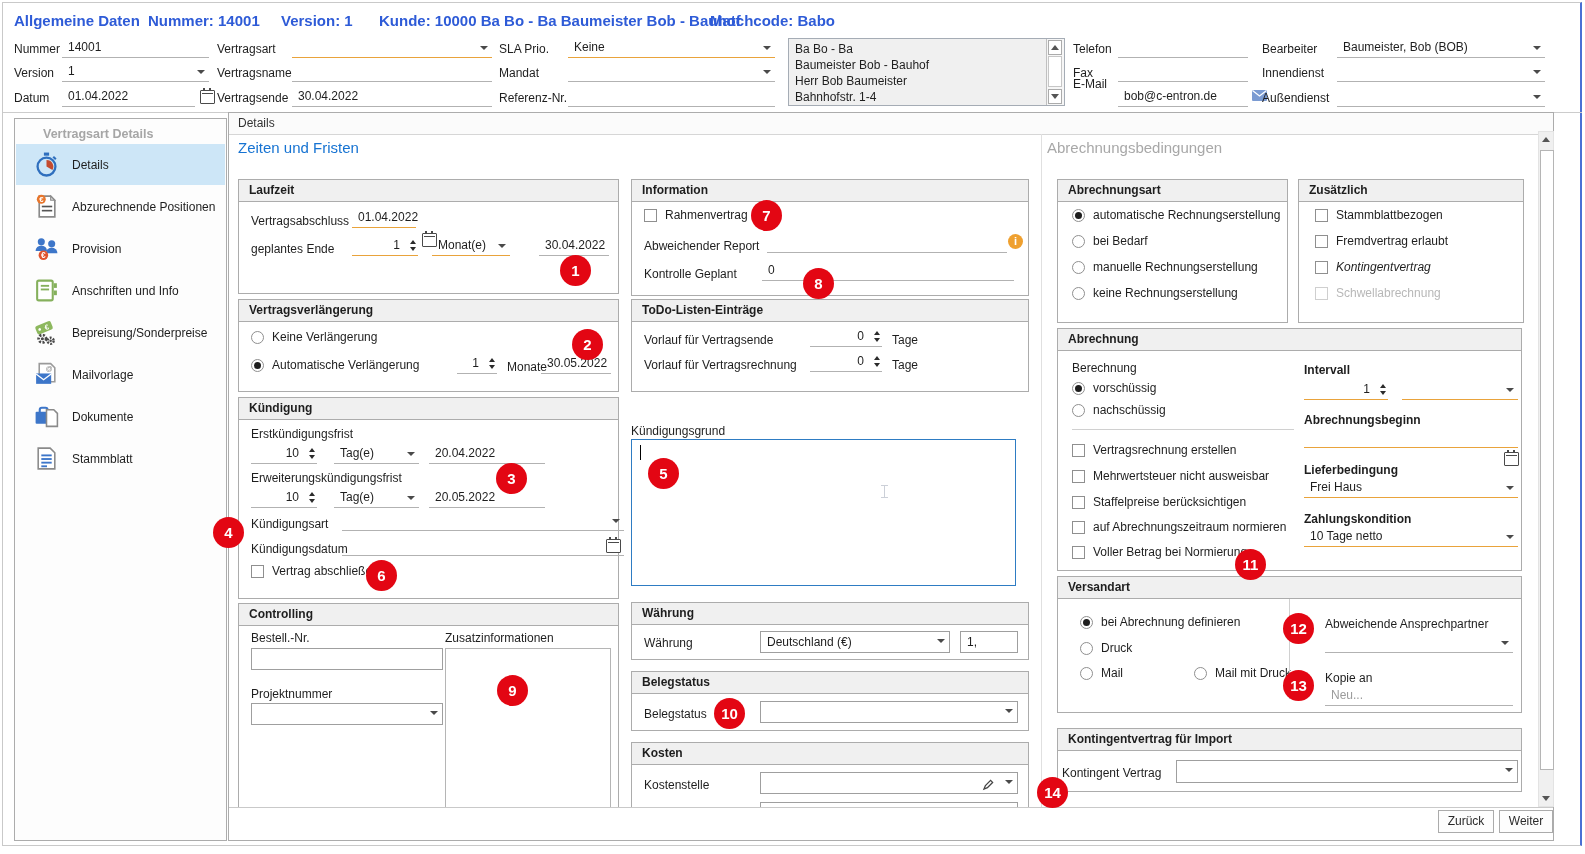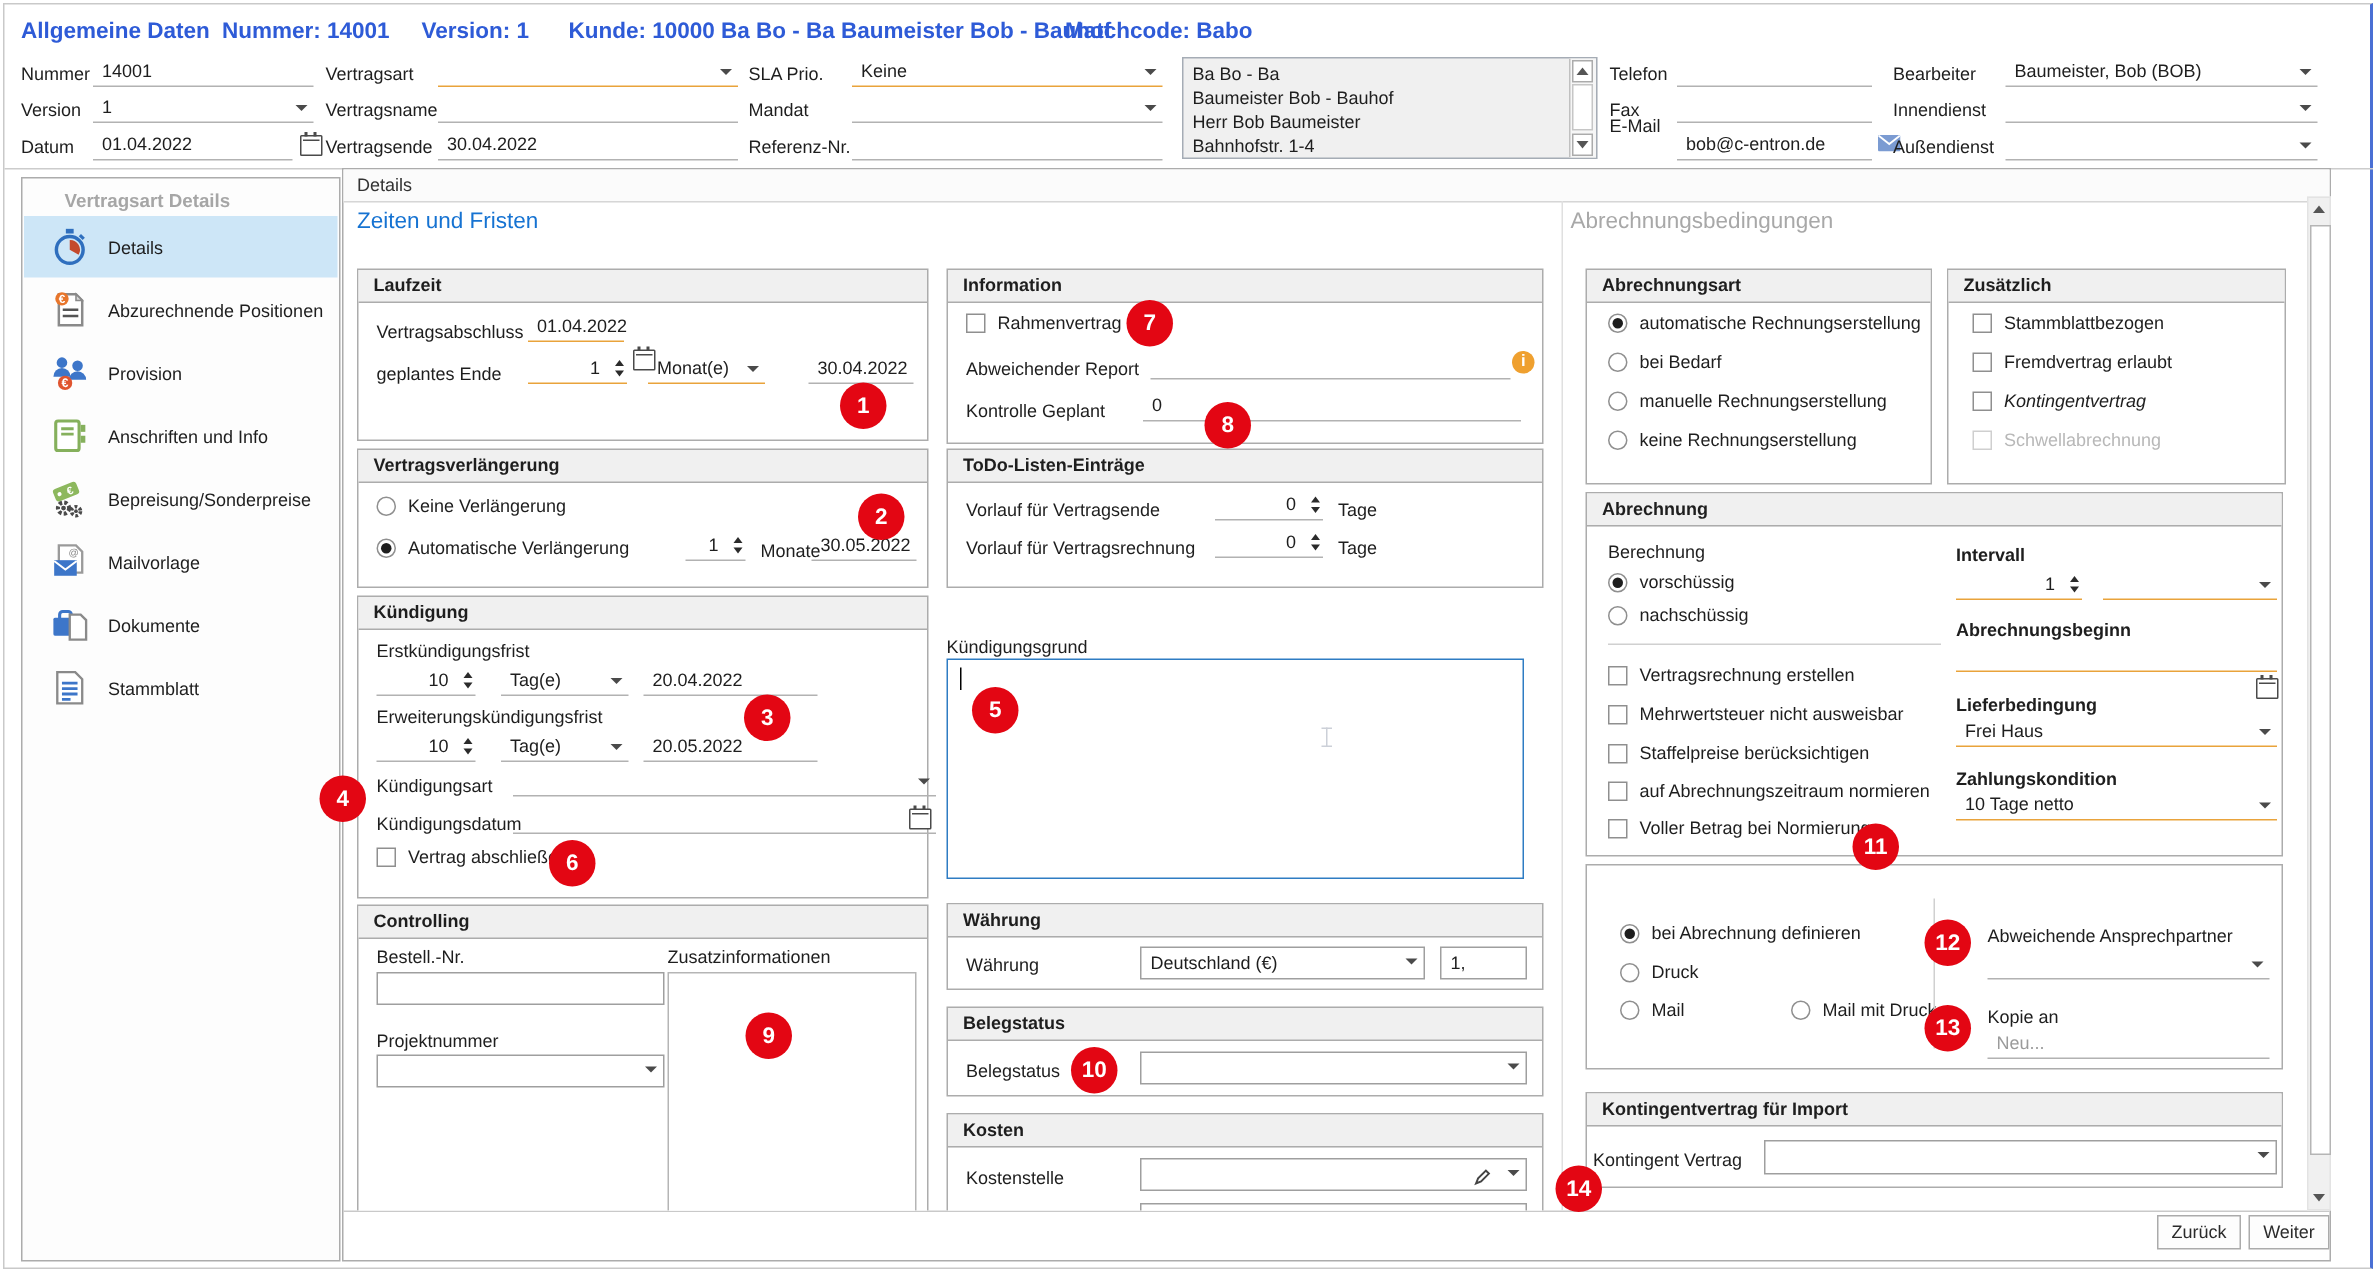--- a/index.html
+++ b/index.html
@@ -482,20 +482,21 @@
       <div class="lbl bold" style="left:246px;top:82px;">Abrechnungsbeginn</div>
       <span class="cal abs" style="left:446px;top:101px;"></span>
       <div class="uline" style="left:246px;top:118px;width:214px;"></div>
       <div class="lbl bold" style="left:246px;top:132px;">Lieferbedingung</div>
       <div class="fld or" style="left:246px;top:150px;width:214px;"><span>Frei Haus</span><i class="dd"></i></div>
       <div class="lbl bold" style="left:246px;top:181px;">Zahlungskondition</div>
       <div class="fld or" style="left:246px;top:199px;width:214px;"><span>10 Tage netto</span><i class="dd"></i></div>
     </div>
 
     <div class="grp" style="left:828px;top:442px;width:465px;height:137px;">
+      <div class="hd">Versandart</div>
       <div class="frow" style="left:22px;top:38px;">
           <span class="rd on"></span>
           <span>bei Abrechnung definieren</span>
         </div>
       <div class="frow" style="left:22px;top:64px;">
           <span class="rd"></span>
           <span>Druck</span>
         </div>
       <div class="frow" style="left:22px;top:89px;">
           <span class="rd"></span>

